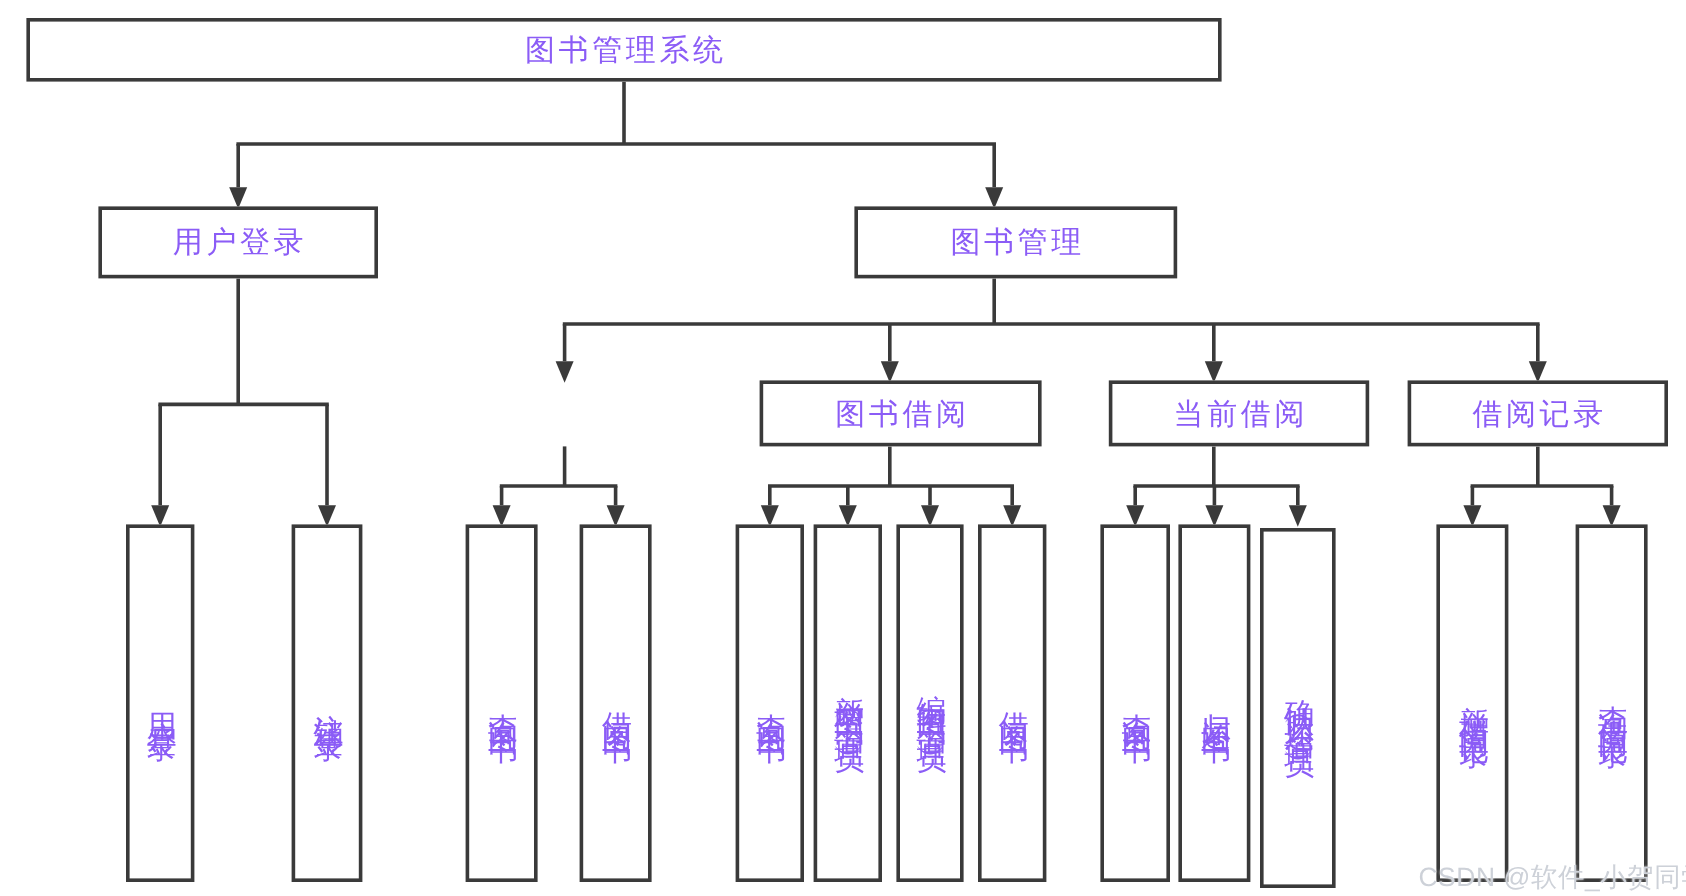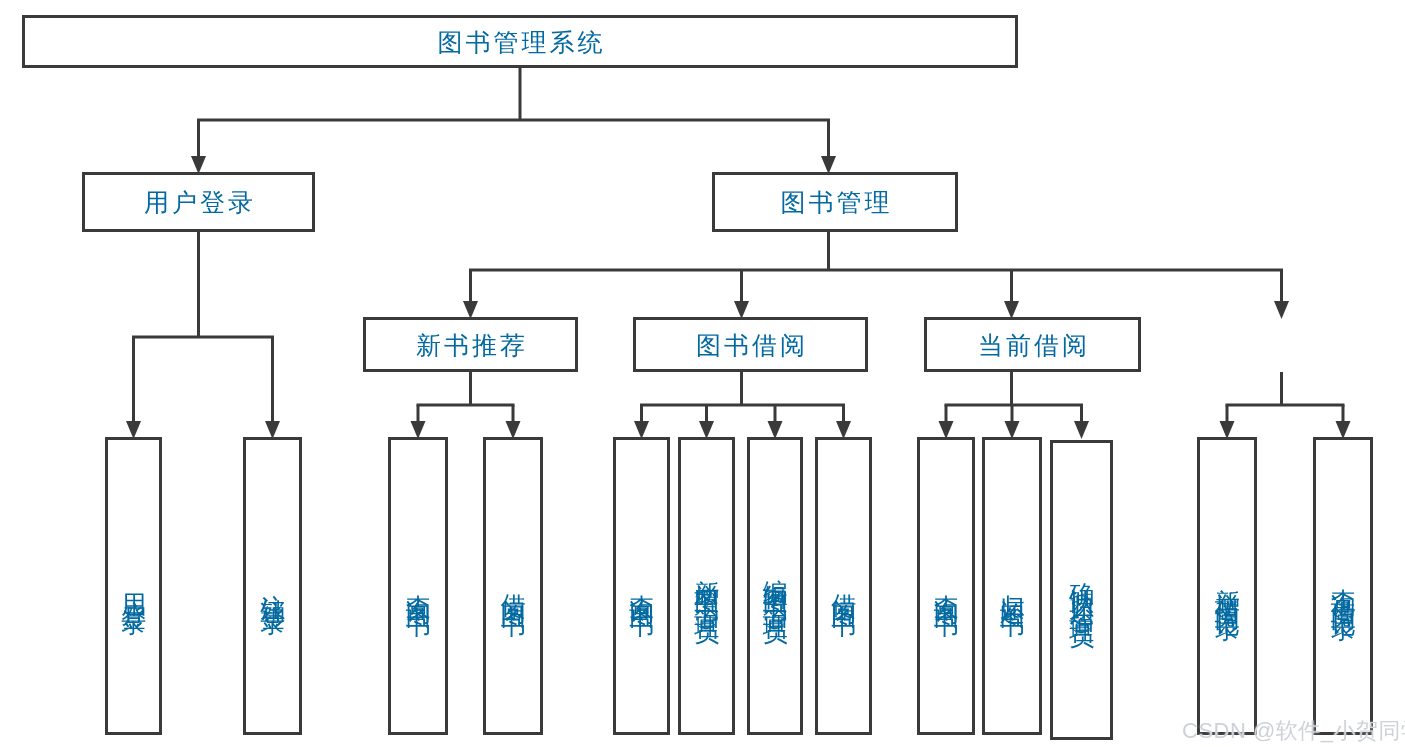--- a/index.html
+++ b/index.html
@@ -8,21 +8,21 @@
     background:#ffffff; overflow:hidden;
     font-family:"Liberation Sans","DejaVu Sans",sans-serif;
   }
   .wires { position:absolute; left:0; top:0; z-index:0; }
   .wires line { stroke:#3a3a3a; stroke-width:3; }
   .wires polygon { fill:#3a3a3a; }
   .box {
     position:absolute; box-sizing:border-box;
     background:#ffffff; border:3px solid #3a3a3a;
     display:flex; align-items:center; justify-content:center;
-    color:#0369a1; z-index:1;
+    color:#8b5cf6; z-index:1;
   }
   .box .lbl {
     font-size:25px; letter-spacing:3px; text-indent:3px;
     white-space:nowrap; line-height:1.2;
   }
   .leaf .lbl {
     writing-mode:vertical-rl; text-orientation:mixed;
     font-size:25px; letter-spacing:6px; text-indent:0; line-height:1.1;
   }
   .watermark {
@@ -98,32 +98,32 @@
     <polygon points="1335.5,421 1350.5,421 1343,439"></polygon>
   </svg>
 
   <div class="box" style="left:22px;top:15px;width:996px;height:53px">
     <span class="lbl">图书管理系统</span>
   </div>
 
   <div class="box" style="left:82px;top:172px;width:233px;height:60px">
     <span class="lbl">用户登录</span>
   </div>
-  <div class="box" style="left:712px;top:172px;width:246px;height:60px">
+  <div class="box" style="left:712px;top:172px;width:269px;height:60px">
     <span class="lbl">图书管理</span>
   </div>
 
-  <div class="box" style="left:363px;top:317px;width:215px;height:55px">
-    <span class="lbl">新书推荐</span>
-  </div>
   <div class="box" style="left:633px;top:317px;width:235px;height:55px">
     <span class="lbl">图书借阅</span>
   </div>
   <div class="box" style="left:924px;top:317px;width:217px;height:55px">
     <span class="lbl">当前借阅</span>
+  </div>
+  <div class="box" style="left:1173px;top:317px;width:217px;height:55px">
+    <span class="lbl">借阅记录</span>
   </div>
 
   <div class="box leaf" style="left:105px;top:437px;width:57px;height:298px">
     <span class="lbl">用户登录</span>
   </div>
   <div class="box leaf" style="left:243px;top:437px;width:59px;height:298px">
     <span class="lbl">注销登录</span>
   </div>
 
   <div class="box leaf" style="left:388px;top:437px;width:60px;height:298px">

